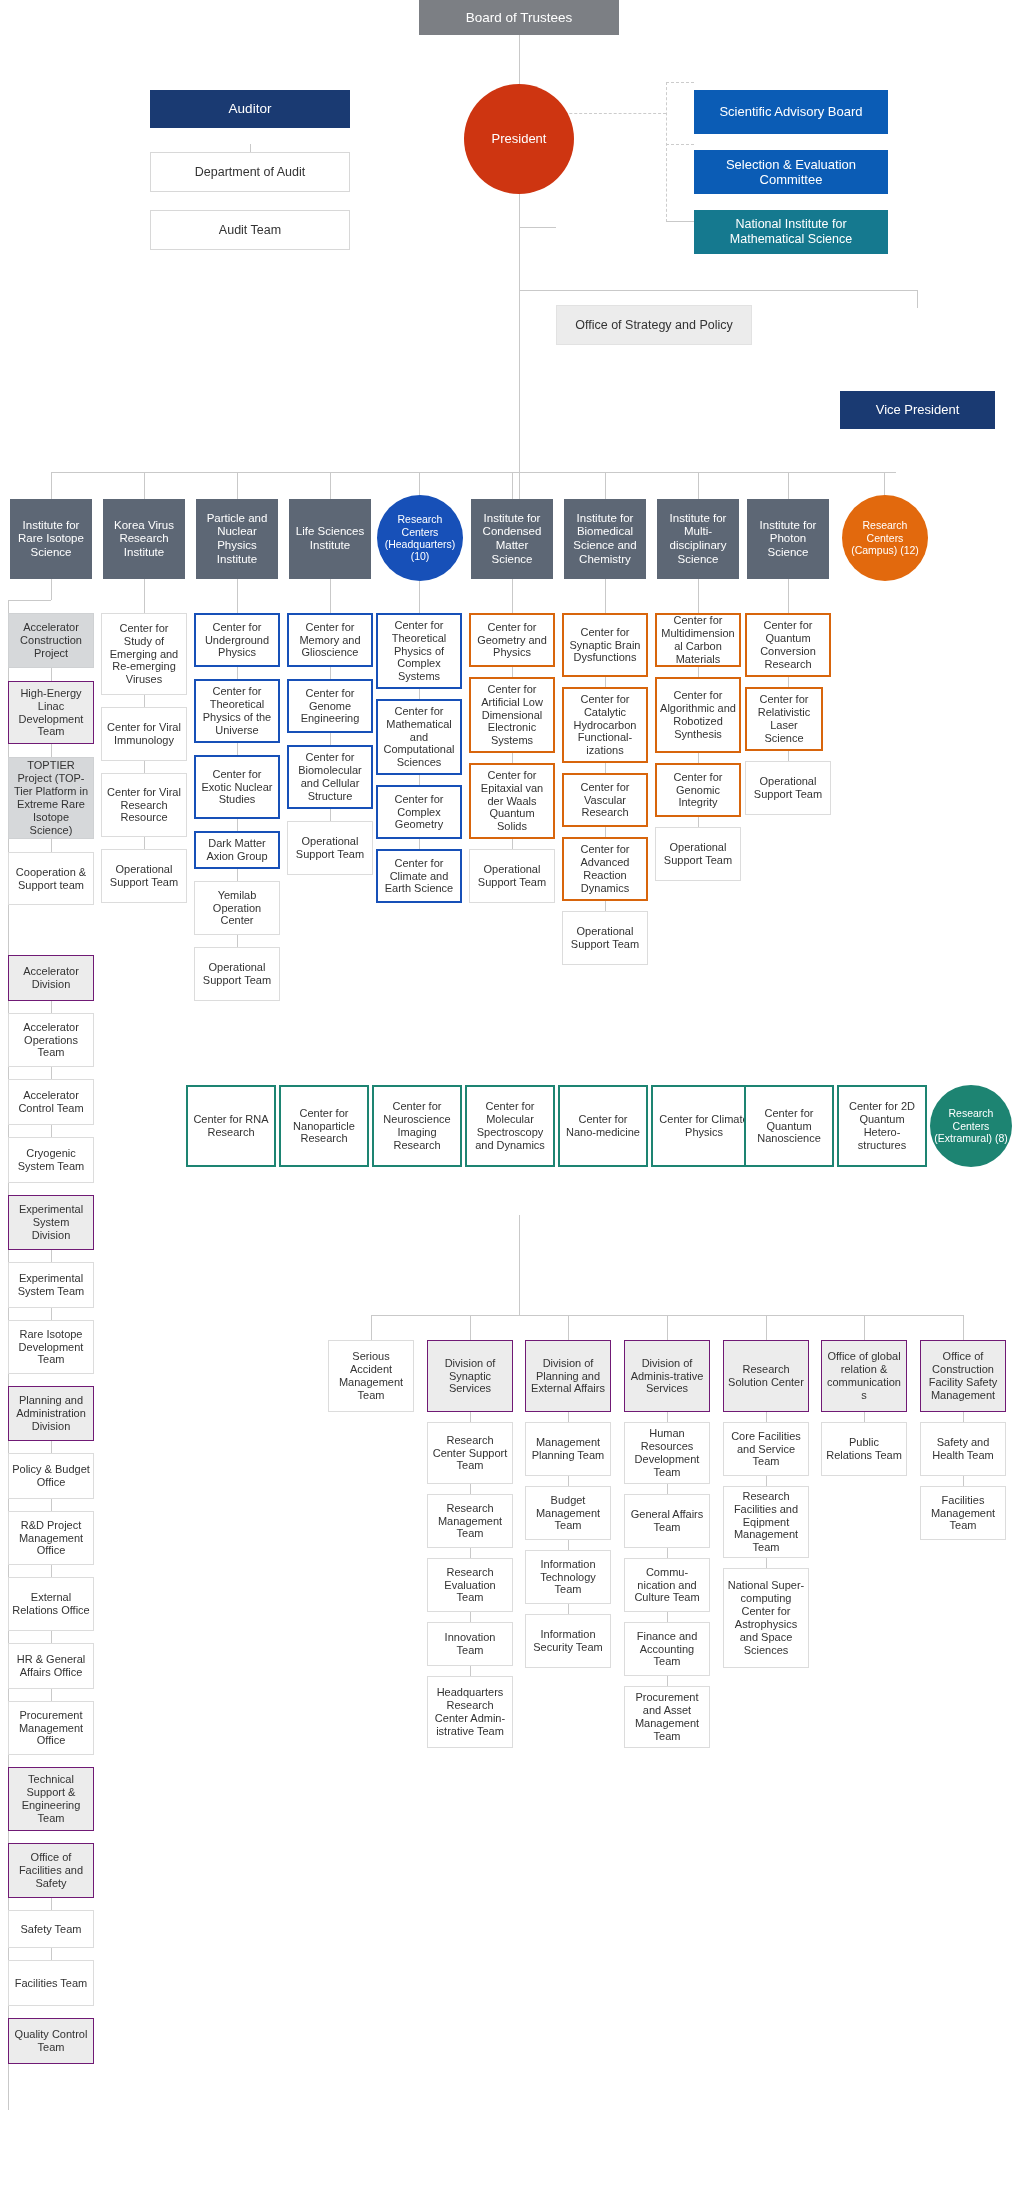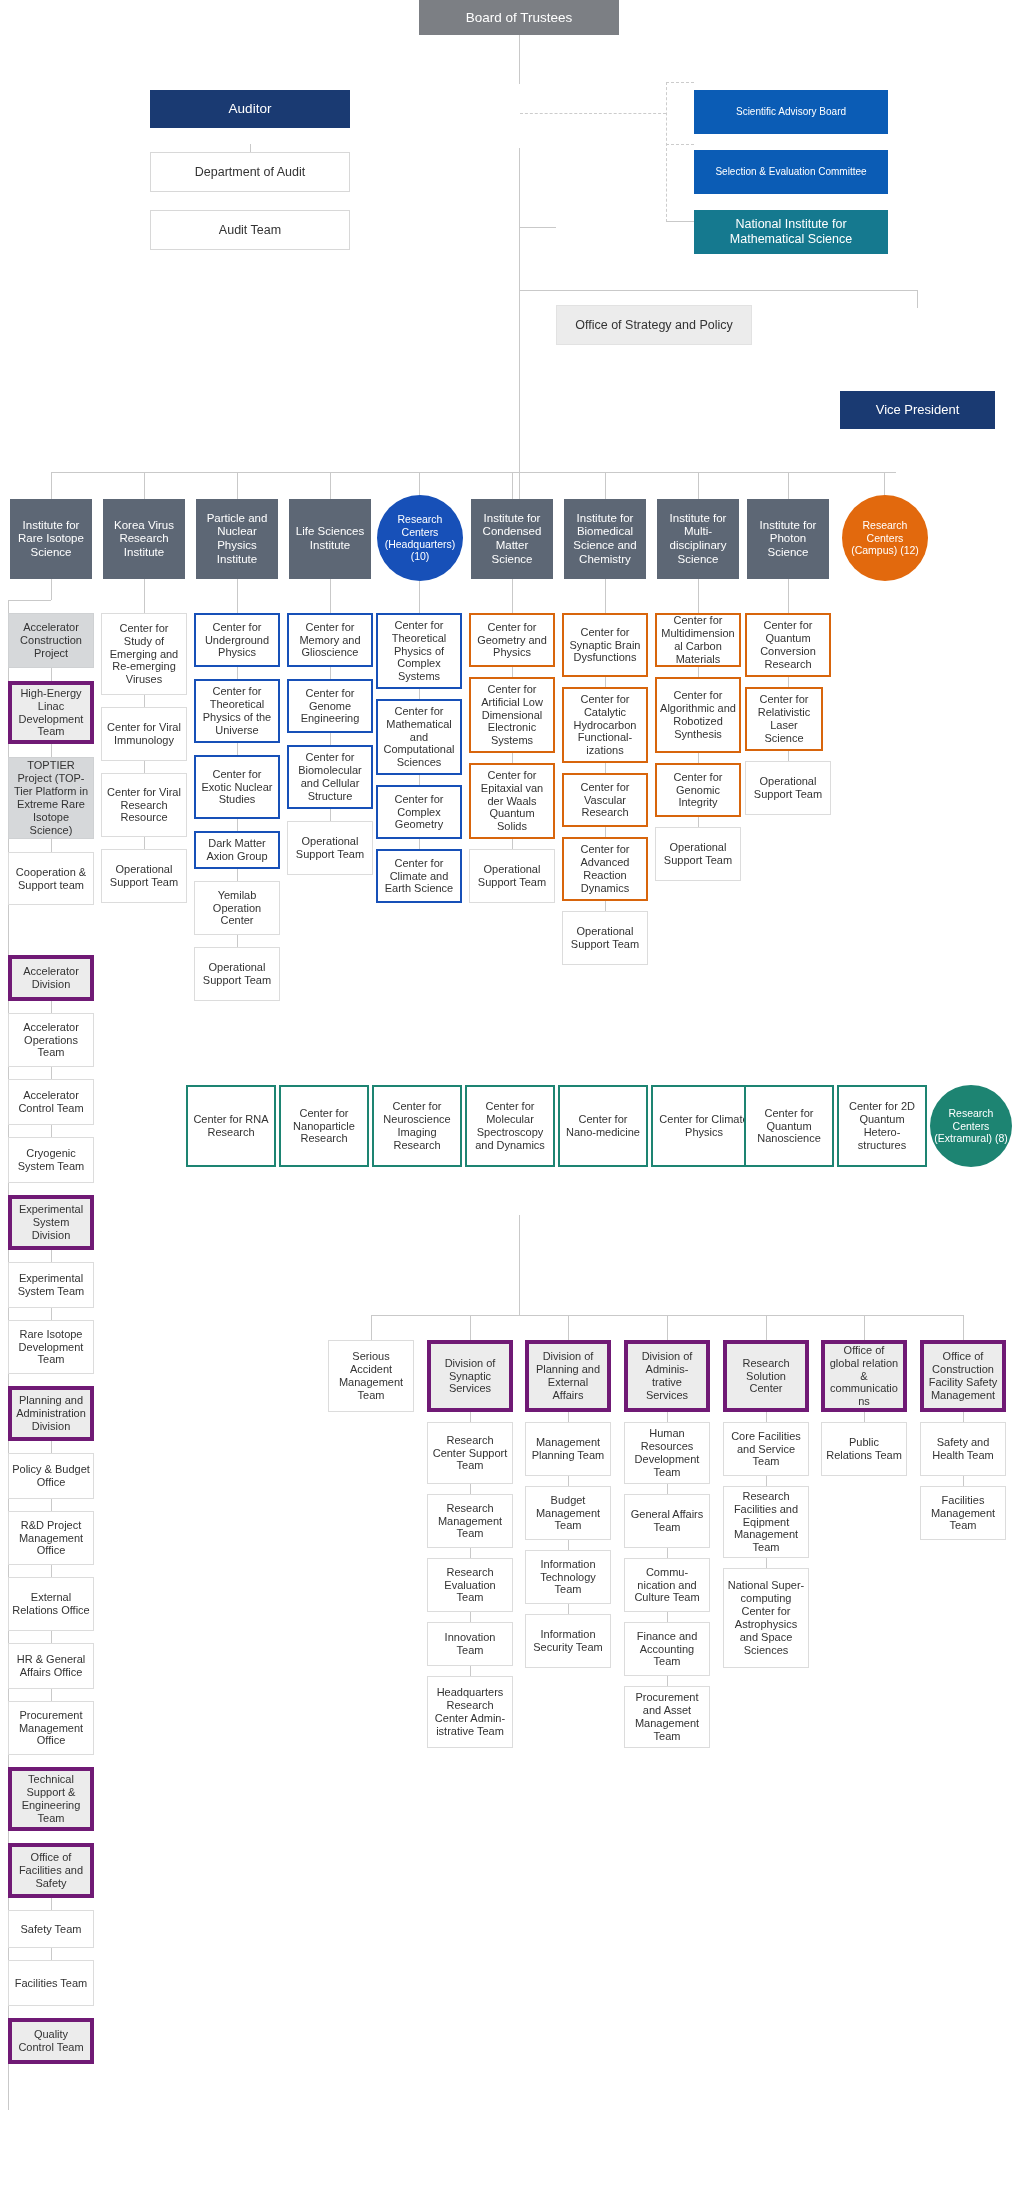--- a/index.html
+++ b/index.html
@@ -23,24 +23,24 @@
     text-align: center;
     line-height: 1.18;
     padding: 2px 3px;
     word-break: break-word;
     z-index: 3;
   }
   
   .n-board   { background:#7c7f84; color:#ffffff; font-size:13.5px; }
   .n-auditor { background:#1a3a72; color:#ffffff; font-size:13.5px; }
   .n-plain   { background:#ffffff; color:#333333; border:1px solid #d8d8d8; font-size:12.5px; }
-  .n-grayfill{ background:#ececec; color:#333333; border:4px solid #701a75; font-size:11px; }
+  .n-grayfill{ background:#ececec; color:#333333; border:1px solid #701a75; font-size:11px; }
   .n-grayfill2{ background:#d6d8da; color:#333333; border:1px solid #cfd1d3; font-size:11px; }
   .n-strategy{ background:#ececec; color:#333333; border:1px solid #e2e2e2; font-size:12.5px; }
-  .n-blueflat{ background:#0b5cb5; color:#ffffff; font-size:10px; }
+  .n-blueflat{ background:#0b5cb5; color:#ffffff; font-size:13px; }
   .n-teal    { background:#15798f; color:#ffffff; font-size:12.5px; }
   .n-vp      { background:#1a3a72; color:#ffffff; font-size:13px; }
   .n-inst    { background:#5d6775; color:#ffffff; font-size:11.5px; }
   .n-circ-red{ background:#ce3511; color:#ffffff; border-radius:50%; font-size:13px; }
   .n-circ-blue{ background:#1750b8; color:#ffffff; border-radius:50%; font-size:10.5px; }
   .n-circ-orange{ background:#e2690d; color:#ffffff; border-radius:50%; font-size:10.5px; }
   .n-circ-green{ background:#1d8472; color:#ffffff; border-radius:50%; font-size:10.5px; }
   .n-bbox    { background:#ffffff; color:#333333; border:2px solid #1750b8; font-size:11px; }
   .n-obox    { background:#ffffff; color:#333333; border:2px solid #d8650c; font-size:11px; }
   .n-gbox    { background:#ffffff; color:#333333; border:2px solid #1d8472; font-size:11px; }
@@ -75,20 +75,23 @@
 
   <div class="line hline" style="left:519px; top:290px; width:398px;"></div>
   <div class="line vline" style="left:917px; top:290px; width:1px; height:18px;"></div>
 
   <div class="line hline" style="left:51px; top:472px; width:845px;"></div>
 
   <div class="node n-board" style="left:419px; top:0px; width:200px; height:35px;">
     <span class="lbl">Board of Trustees</span>
   </div>
 
+  <div class="node n-circ-red" style="left:464px; top:84px; width:110px; height:110px;">
+    <span class="lbl">President</span>
+  </div>
 
   <div class="node n-auditor" style="left:150px; top:90px; width:200px; height:38px;">
     <span class="lbl">Auditor</span>
   </div>
   <div class="node n-plain" style="left:150px; top:152px; width:200px; height:40px;">
     <span class="lbl">Department of Audit</span>
   </div>
   <div class="node n-plain" style="left:150px; top:210px; width:200px; height:40px;">
     <span class="lbl">Audit Team</span>
   </div>

